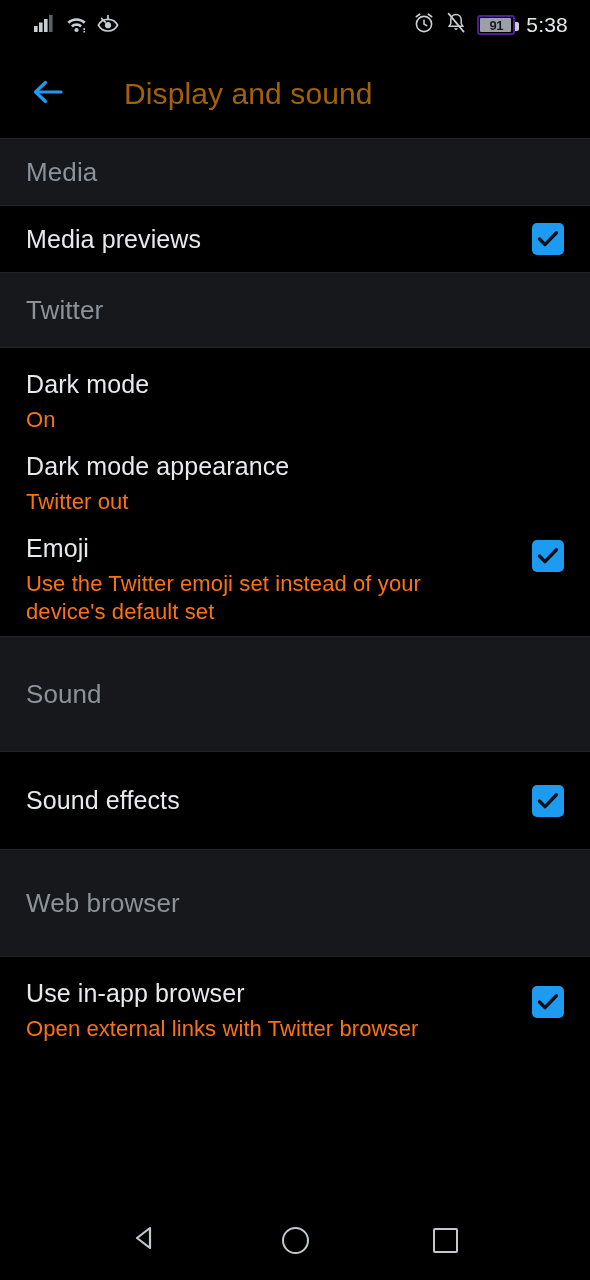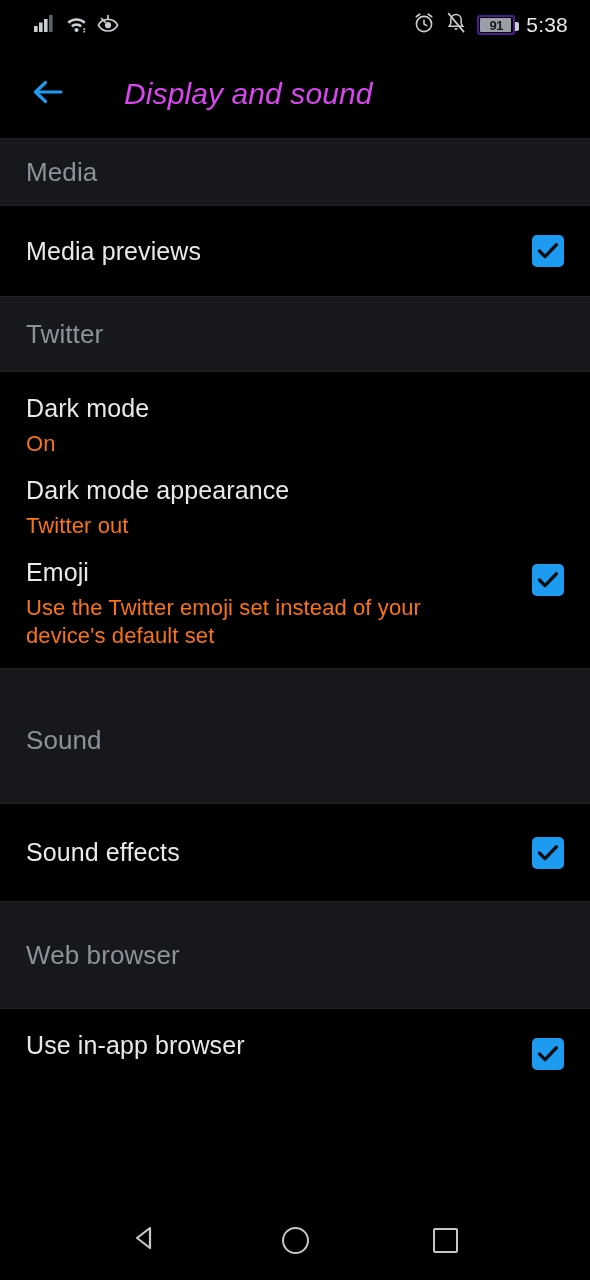--- a/index.html
+++ b/index.html
@@ -60,62 +60,61 @@
     display:flex; align-items:center;
     padding-left:26px;
   }
   .back-btn {
     width:46px; height:46px;
     display:flex; align-items:center; justify-content:center;
     cursor:pointer;
   }
   .appbar-title {
     margin-left:52px;
-    font-size:30px; color:#d946ef;
+    font-size:30px; color:#a16207;
     font-weight:normal; letter-spacing:.1px;
     white-space:nowrap;
-    font-style:italic;
   }
 
   
   .list { flex:1 1 auto; display:flex; flex-direction:column; min-height:0; }
 
   .section-header {
     background:#16181c;
     border-top:1px solid #202327;
     border-bottom:1px solid #202327;
     display:flex; align-items:center;
     padding:0 26px;
     color:#8b9398;
     font-size:26px;
     letter-spacing:.1px;
   }
   .sh-media   { height:68px; }
   .sh-display { height:76px; }
-  .sh-sound   { height:136px; padding-top:52px; align-items:flex-start;margin-top:8px; }
+  .sh-sound   { height:116px; padding-top:38px; align-items:flex-start; }
   .sh-web     { height:108px; padding-top:34px; align-items:flex-start; }
   .sh-sound .sh-label, .sh-web .sh-label { line-height:1; padding-top:6px; }
 
   .row {
     background:#000000;
     display:flex; align-items:flex-start;
     padding:0 26px;
     position:relative;
   }
   .row-inner { flex:1 1 auto; min-width:0; }
   .row-title {
     color:#e7e9ea; font-size:25px; line-height:1.15;
     letter-spacing:.1px;
   }
   .row-sub {
     color:#f97316; font-size:22px; line-height:1.3;
     margin-top:7px; letter-spacing:.1px;
   }
 
-  .r-media-previews { height:90px; align-items:center;justify-content:flex-end; }
+  .r-media-previews { height:66px; align-items:center;justify-content:flex-end; }
   .r-dark-mode      { height:82px; padding-top:22px; }
   .r-dark-appear    { height:84px; padding-top:22px; }
   .r-emoji          { height:122px; padding-top:20px; }
   .r-sound-fx       { height:97px; align-items:center; }
   .r-inapp          { height:100px; padding-top:22px; }
 
   
   .checkbox {
     flex:0 0 auto;
     width:32px; height:32px;
@@ -280,20 +279,21 @@
       </span>
     </div>
 
     <div class="section-header sh-web">
       <span class="sh-label">Web browser</span>
     </div>
 
     <div class="row r-inapp">
       <div class="row-inner">
         <div class="row-title">Use in-app browser</div>
+        <div class="row-sub">Open external links with Twitter browser</div>
       </div>
       <span class="checkbox">
         <svg width="22" height="18" viewBox="0 0 22 18">
           <path d="M2.5 9 L8 14.6 L19.4 2.8" fill="none" stroke="#0b1016" stroke-width="3.4" stroke-linecap="round" stroke-linejoin="round"></path>
         </svg>
       </span>
     </div>
 
     <div class="spacer"></div>
   </div>

